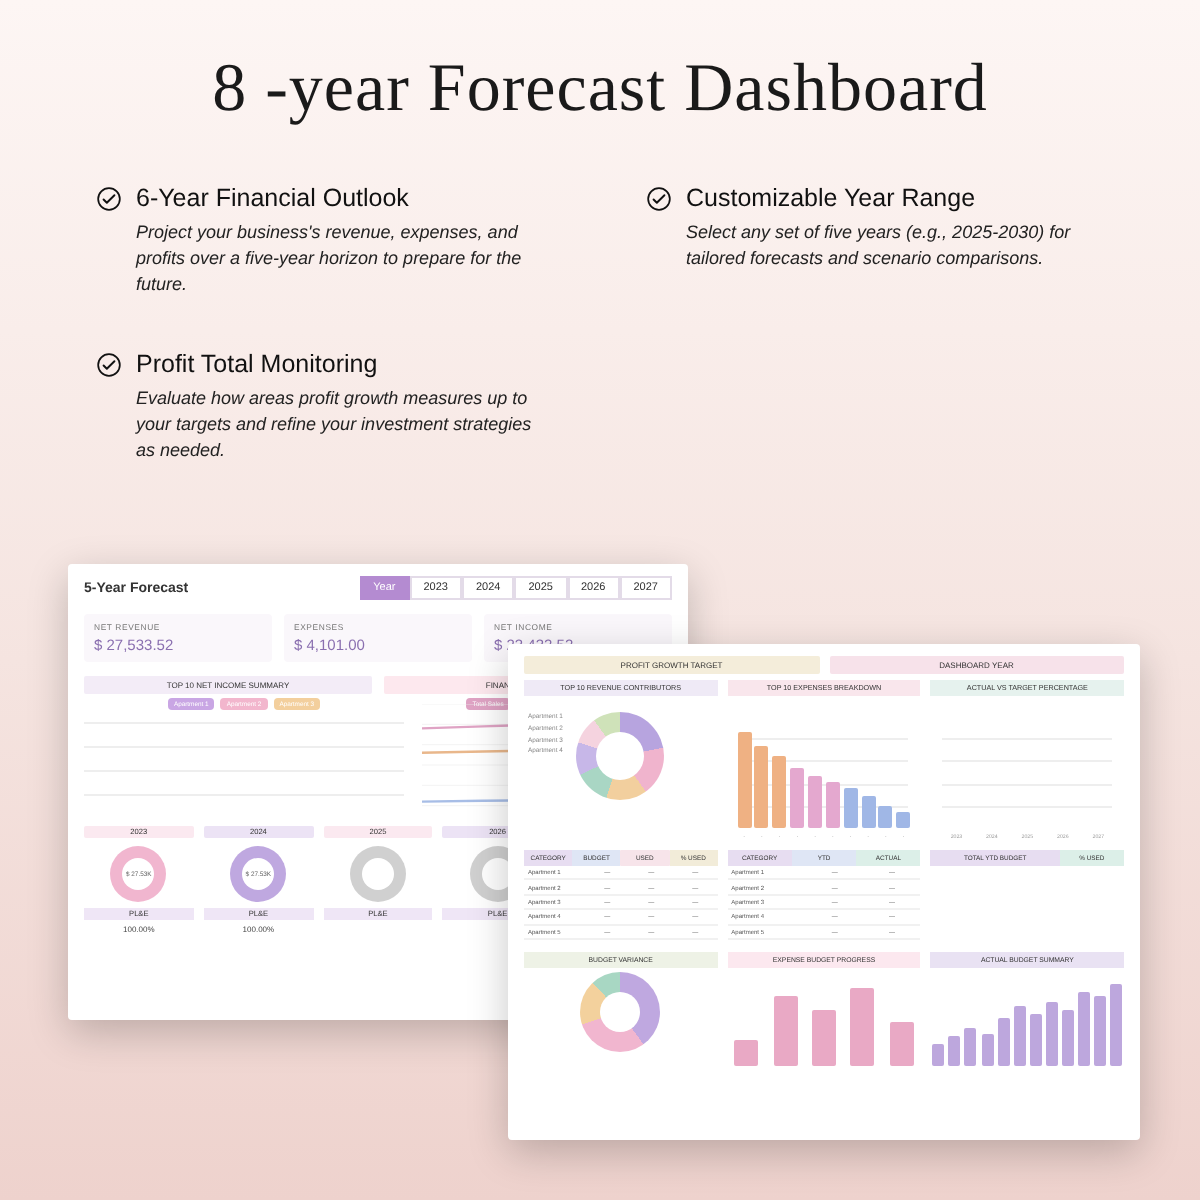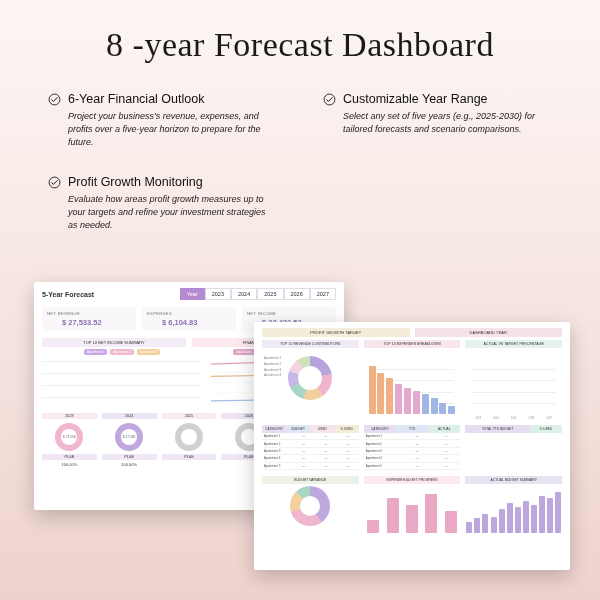--- a/index.html
+++ b/index.html
@@ -84,21 +84,21 @@
     border: 0.5px solid #e3dbe8; background:#fff;
   }
   .ca-year.active { background: #b48bd1; color:#fff; border-color:#b48bd1; }
   .ca-kpis {
     display: flex; gap: 6px; padding: 3px 8px;
   }
   .kpi {
     flex:1; background:#faf7fb; border-radius:2px; padding:4px 5px;
   }
   .kpi-label { font-size:4.2px; color:#777; letter-spacing:0.3px; }
-  .kpi-val { font-size:7.5px; font-weight:700; color:#8a6fb0; padding-top:2px;margin-left:15px;}
+  .kpi-val { font-size:7.5px; font-weight:400; color:#8a6fb0; padding-top:2px;}
   .ca-sechead {
     margin: 4px 8px 2px 8px;
     display:flex; gap:6px;
   }
   .sechead {
     flex:1; font-size:4px; text-align:center;
     background:#f3ecf7; padding:2px 0; border-radius:1px;
   }
   .sechead.pk { background:#fde8ee; }
   .ca-row1 { display:flex; gap:6px; padding: 0 8px; height:60px;}
@@ -201,21 +201,21 @@
     <div class="feature-desc">Select any set of five years (e.g., 2025-2030) for tailored forecasts and scenario comparisons.</div>
   </div>
   <div class="feature">
     <div class="feature-head">
       <span class="check-icon">
         <svg viewBox="0 0 24 24" width="13" height="13">
             <circle cx="12" cy="12" r="10" fill="none" stroke="#111" stroke-width="1.6"></circle>
             <path d="M7 12.5l3 3 7-7" fill="none" stroke="#111" stroke-width="1.8" stroke-linecap="round" stroke-linejoin="round"></path>
           </svg>
       </span>
-      <span>Profit Growth Monitoring</span>
+      <span>Profit Total Monitoring</span>
     </div>
     <div class="feature-desc">Evaluate how areas profit growth measures up to your targets and refine your investment strategies as needed.</div>
   </div>
 </div>
 
 <div class="stage">
 
   <div class="card card-a">
     <div class="ca-top">
       <div class="ca-title">5-Year Forecast</div>
@@ -228,21 +228,21 @@
         <div class="ca-year">2027</div>
       </div>
     </div>
     <div class="ca-kpis">
       <div class="kpi">
         <div class="kpi-label">NET REVENUE</div>
         <div class="kpi-val">$ 27,533.52</div>
       </div>
       <div class="kpi">
         <div class="kpi-label">EXPENSES</div>
-        <div class="kpi-val">$ 6,104.83</div>
+        <div class="kpi-val">$ 4,101.00</div>
       </div>
       <div class="kpi">
         <div class="kpi-label">NET INCOME</div>
         <div class="kpi-val">$ 23,432.52</div>
       </div>
     </div>
     <div class="ca-sechead">
       <div class="sechead">TOP 10 NET INCOME SUMMARY</div>
       <div class="sechead pk">FINANCIAL SUMMARY</div>
     </div>

